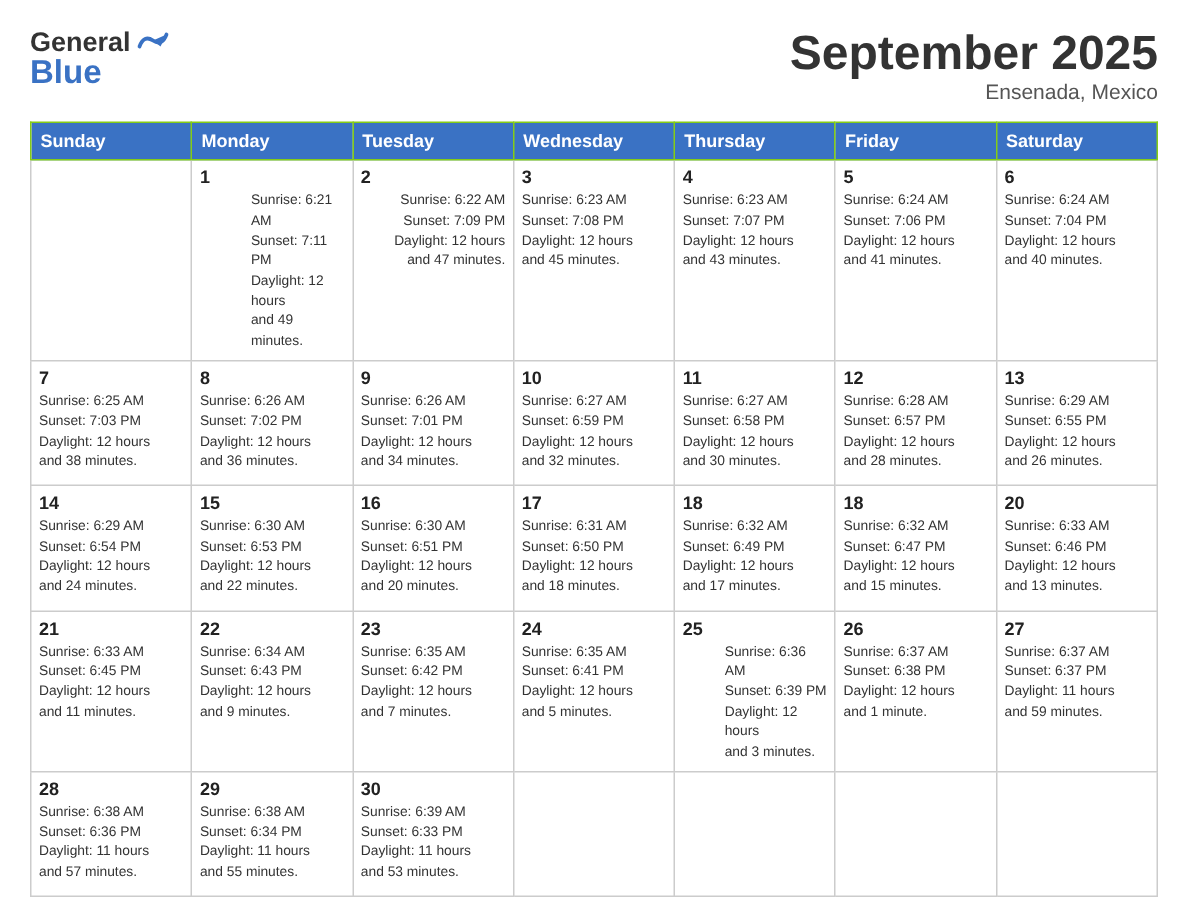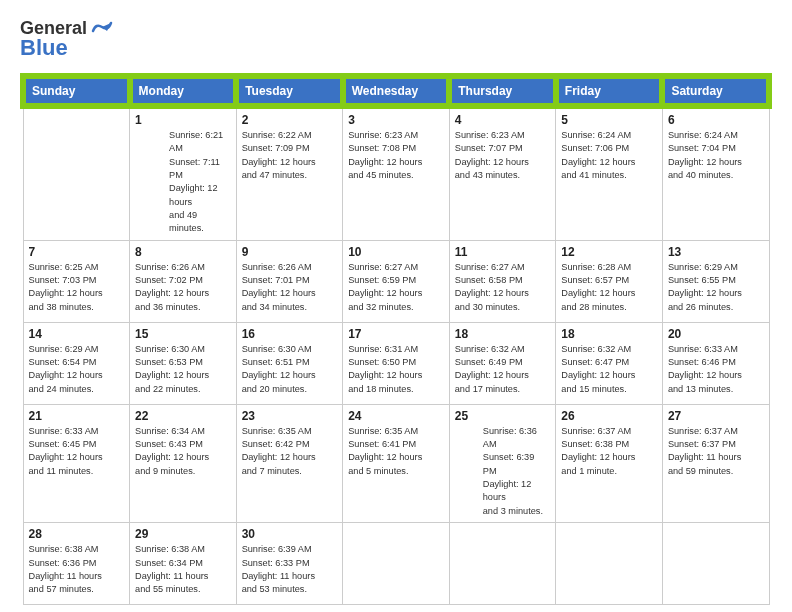--- a/index.html
+++ b/index.html
@@ -47,21 +47,21 @@
       border-collapse: collapse;
       flex: 1;
     }
     .calendar-table thead tr th {
       background-color: #3a72c4;
       color: white;
       font-size: 12px;
       font-weight: bold;
       padding: 5px 6px;
       text-align: left;
-      border: 6px solid #84cc16;
+      border: 1px solid #84cc16;
     }
     .calendar-table tbody tr td {
       border: 1px solid #ccc;
       vertical-align: top;
       padding: 4px 5px;
       width: calc(100% / 7);
       height: 82px;
     }
     .day-number {
       font-size: 12px;
@@ -101,20 +101,24 @@
       <div style="display:flex; align-items:center; gap:2px;">
         <span style="font-size:18px; font-weight:bold; color:#333;">General</span>
         <svg width="22" height="18" viewBox="0 0 22 18" xmlns="http://www.w3.org/2000/svg" style="margin-left:2px; margin-top:-2px;">
           <path d="M2 12 Q5 4 11 8 Q17 12 20 4" stroke="#3a72c4" stroke-width="2.5" fill="none" stroke-linecap="round"></path>
           <path d="M11 8 L20 4 L16 12" fill="#3a72c4"></path>
         </svg>
       </div>
       <span style="font-size:22px; font-weight:bold; color:#3a72c4; margin-top:-4px;">Blue</span>
     </div>
   </div>
+    <div class="title-area">
+      <div class="month-title">September 2025</div>
+      <div class="subtitle">Ensenada, Mexico</div>
+    </div>
   </div>
 
   <table class="calendar-table">
     <thead>
       <tr>
       <th>Sunday</th>
           <th>Monday</th>
           <th>Tuesday</th>
           <th>Wednesday</th>
           <th>Thursday</th>
@@ -127,21 +131,21 @@
           <td class="empty-cell"></td>
           <td>
             <div class="day-number">1</div>
             <div class="day-info" style="white-space: pre-line; margin-left: 34px;">Sunrise: 6:21 AM
 Sunset: 7:11 PM
 Daylight: 12 hours
 and 49 minutes.</div>
           </td>
           <td>
             <div class="day-number">2</div>
-            <div class="day-info" style="white-space: pre-line;">Sunrise: 6:22 AM
+            <div class="day-info" style="white-space: pre-line; text-align: right;">Sunrise: 6:22 AM
 Sunset: 7:09 PM
 Daylight: 12 hours
 and 47 minutes.</div>
           </td>
           <td>
             <div class="day-number">3</div>
             <div class="day-info" style="white-space: pre-line;">Sunrise: 6:23 AM
 Sunset: 7:08 PM
 Daylight: 12 hours
 and 45 minutes.</div>

